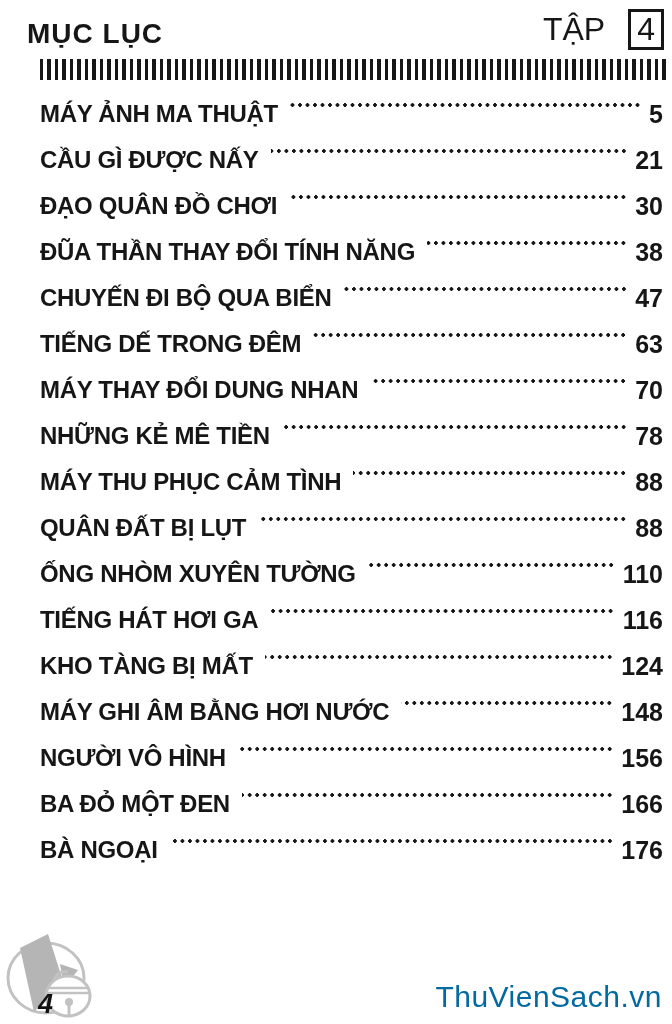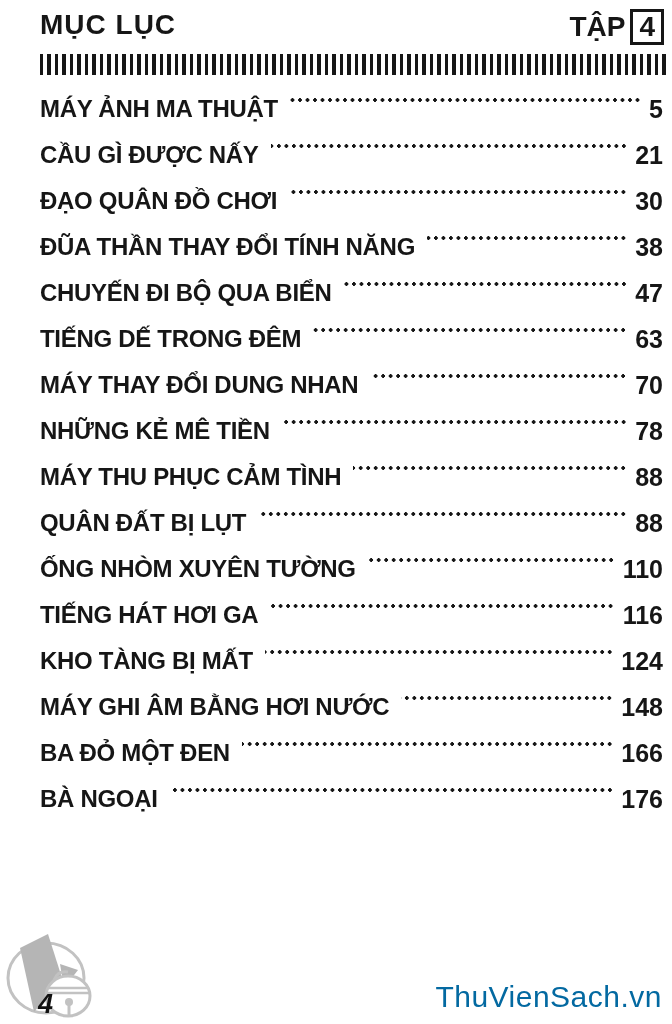--- a/index.html
+++ b/index.html
@@ -7,34 +7,34 @@
     width: 672px; height: 1024px;
     background: #ffffff;
     font-family: "Liberation Sans", sans-serif;
     color: #161616;
     position: relative;
     overflow: hidden;
   }
   .header {
     display: flex;
     justify-content: space-between;
-    align-items: flex-start;
-    padding: 9px 8px 0 40px;
+    align-items: flex-end;
+    padding: 9px 8px 0 27px;
   }
   .page-title {
     font-size: 28px;
     font-weight: bold;
     letter-spacing: 1px;
   }
   .volume {
     display: flex;
     align-items: center;
-    gap: 5px;
-    font-size: 28px;
-    font-weight: bold;
+    gap: 23px;
+    font-size: 32px;
+    font-weight: normal;
   }
   .volume-box {
     border: 3px solid #161616;
     padding: 0 6px;
     line-height: 1.08;
   }
   .stripe {
     height: 21px;
     margin: 9px 2px 0 40px;
     background: repeating-linear-gradient(90deg, #161616 0 3.5px, #ffffff 3.5px 7.5px);
@@ -184,20 +184,25 @@
     <span class="toc-page">124</span>
   </div>
 
 
   <div class="toc-row">
     <span class="toc-title">MÁY GHI ÂM BẰNG HƠI NƯỚC</span>
     <span class="toc-leader"></span>
     <span class="toc-page">148</span>
   </div>
 
+  <div class="toc-row">
+    <span class="toc-title">NGƯỜI VÔ HÌNH</span>
+    <span class="toc-leader"></span>
+    <span class="toc-page">156</span>
+  </div>
 
   <div class="toc-row">
     <span class="toc-title">BA ĐỎ MỘT ĐEN</span>
     <span class="toc-leader"></span>
     <span class="toc-page">166</span>
   </div>
 
   <div class="toc-row">
     <span class="toc-title">BÀ NGOẠI</span>
     <span class="toc-leader"></span>

